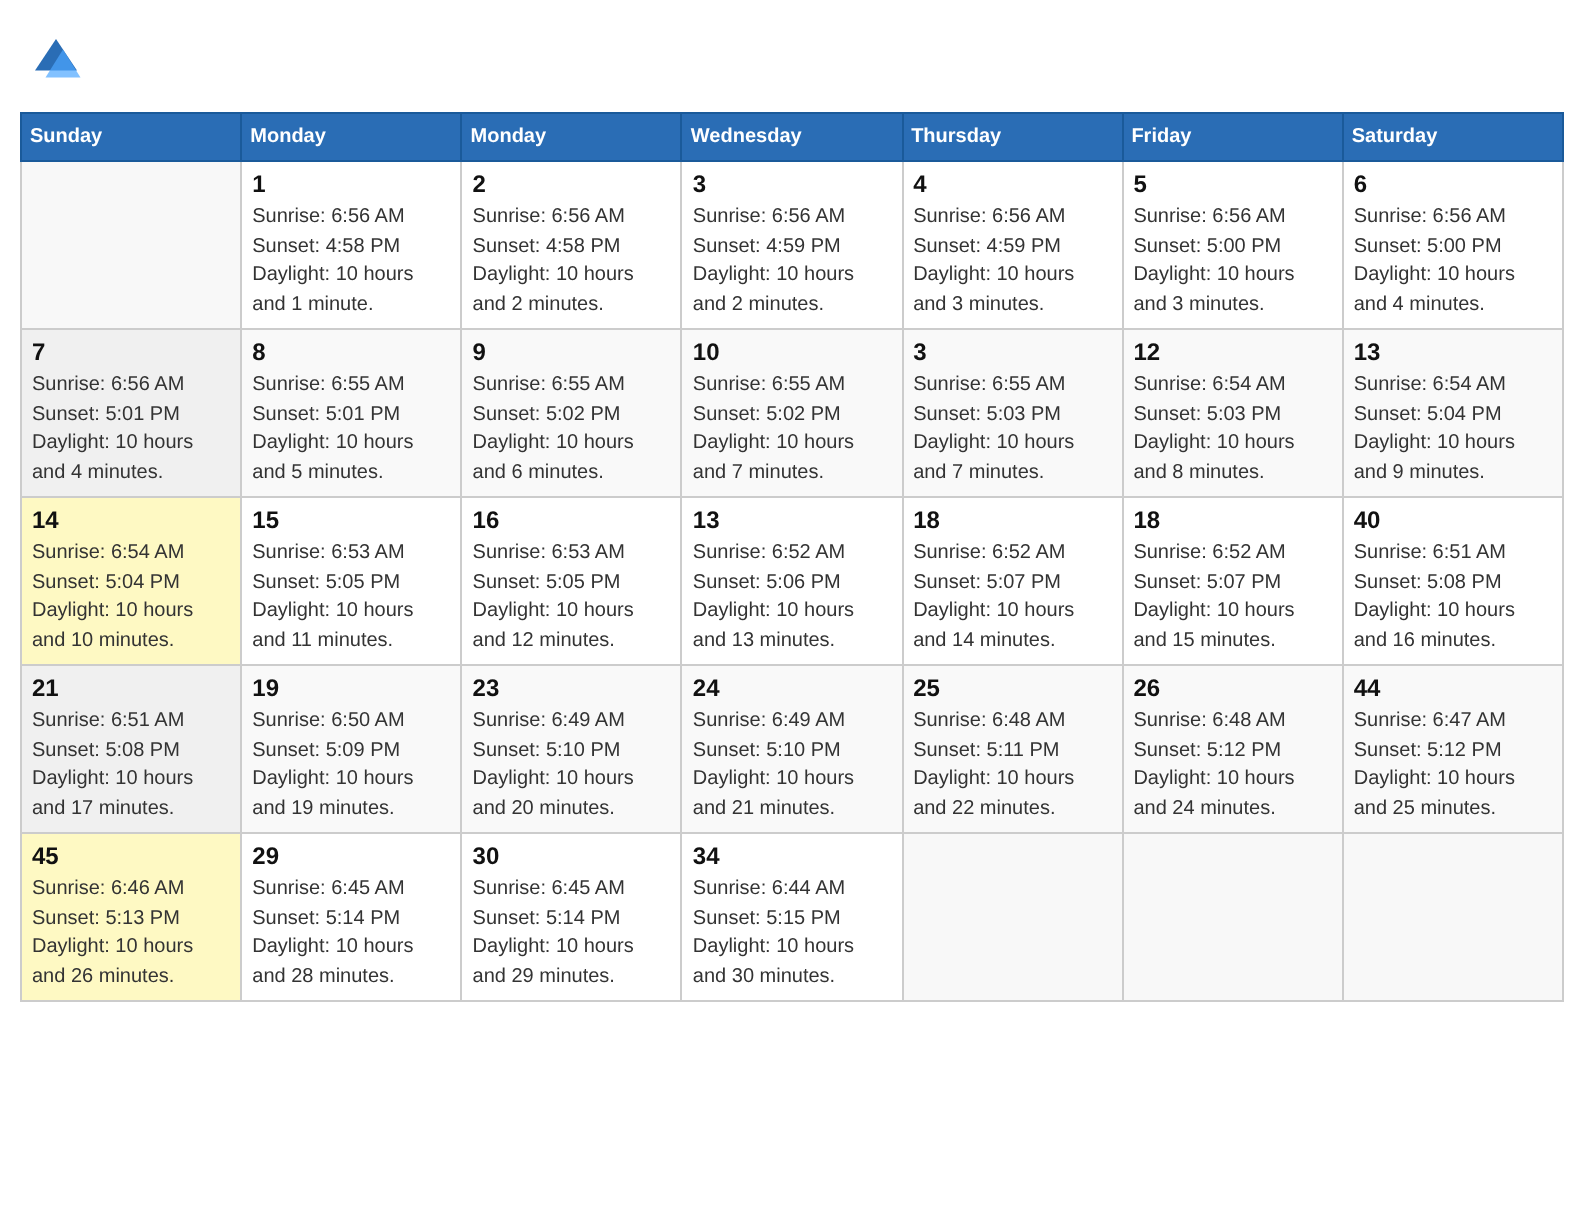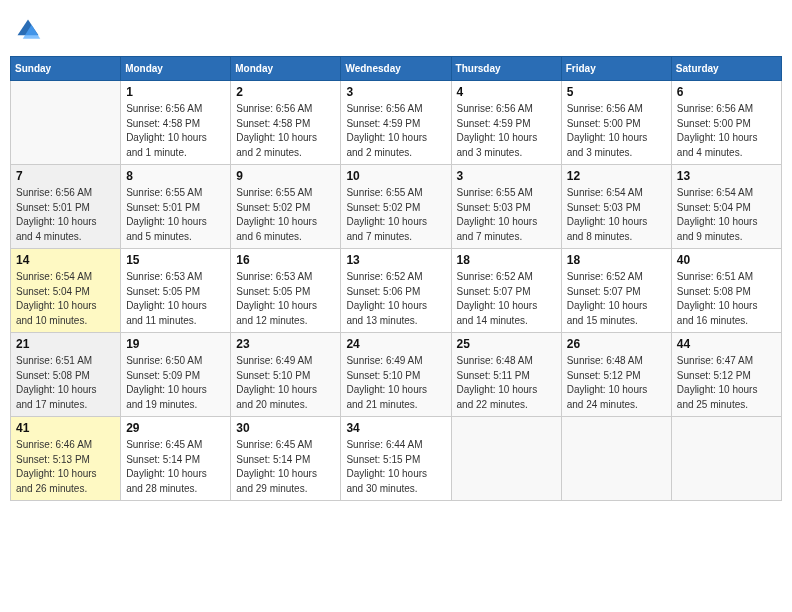--- a/index.html
+++ b/index.html
@@ -231,21 +231,21 @@
           <div class="day-num">26</div>
           <div class="day-info">Sunrise: 6:48 AM<br>Sunset: 5:12 PM<br>Daylight: 10 hours<br>and 24 minutes.</div>
         </td>
         <td>
           <div class="day-num">44</div>
           <div class="day-info">Sunrise: 6:47 AM<br>Sunset: 5:12 PM<br>Daylight: 10 hours<br>and 25 minutes.</div>
         </td>
       </tr>
       <tr>
         <td>
-          <div class="day-num">41</div>
+          <div class="day-num">45</div>
           <div class="day-info">Sunrise: 6:46 AM<br>Sunset: 5:13 PM<br>Daylight: 10 hours<br>and 26 minutes.</div>
         </td>
         <td>
           <div class="day-num">29</div>
           <div class="day-info">Sunrise: 6:45 AM<br>Sunset: 5:14 PM<br>Daylight: 10 hours<br>and 28 minutes.</div>
         </td>
         <td>
           <div class="day-num">30</div>
           <div class="day-info">Sunrise: 6:45 AM<br>Sunset: 5:14 PM<br>Daylight: 10 hours<br>and 29 minutes.</div>
         </td>

